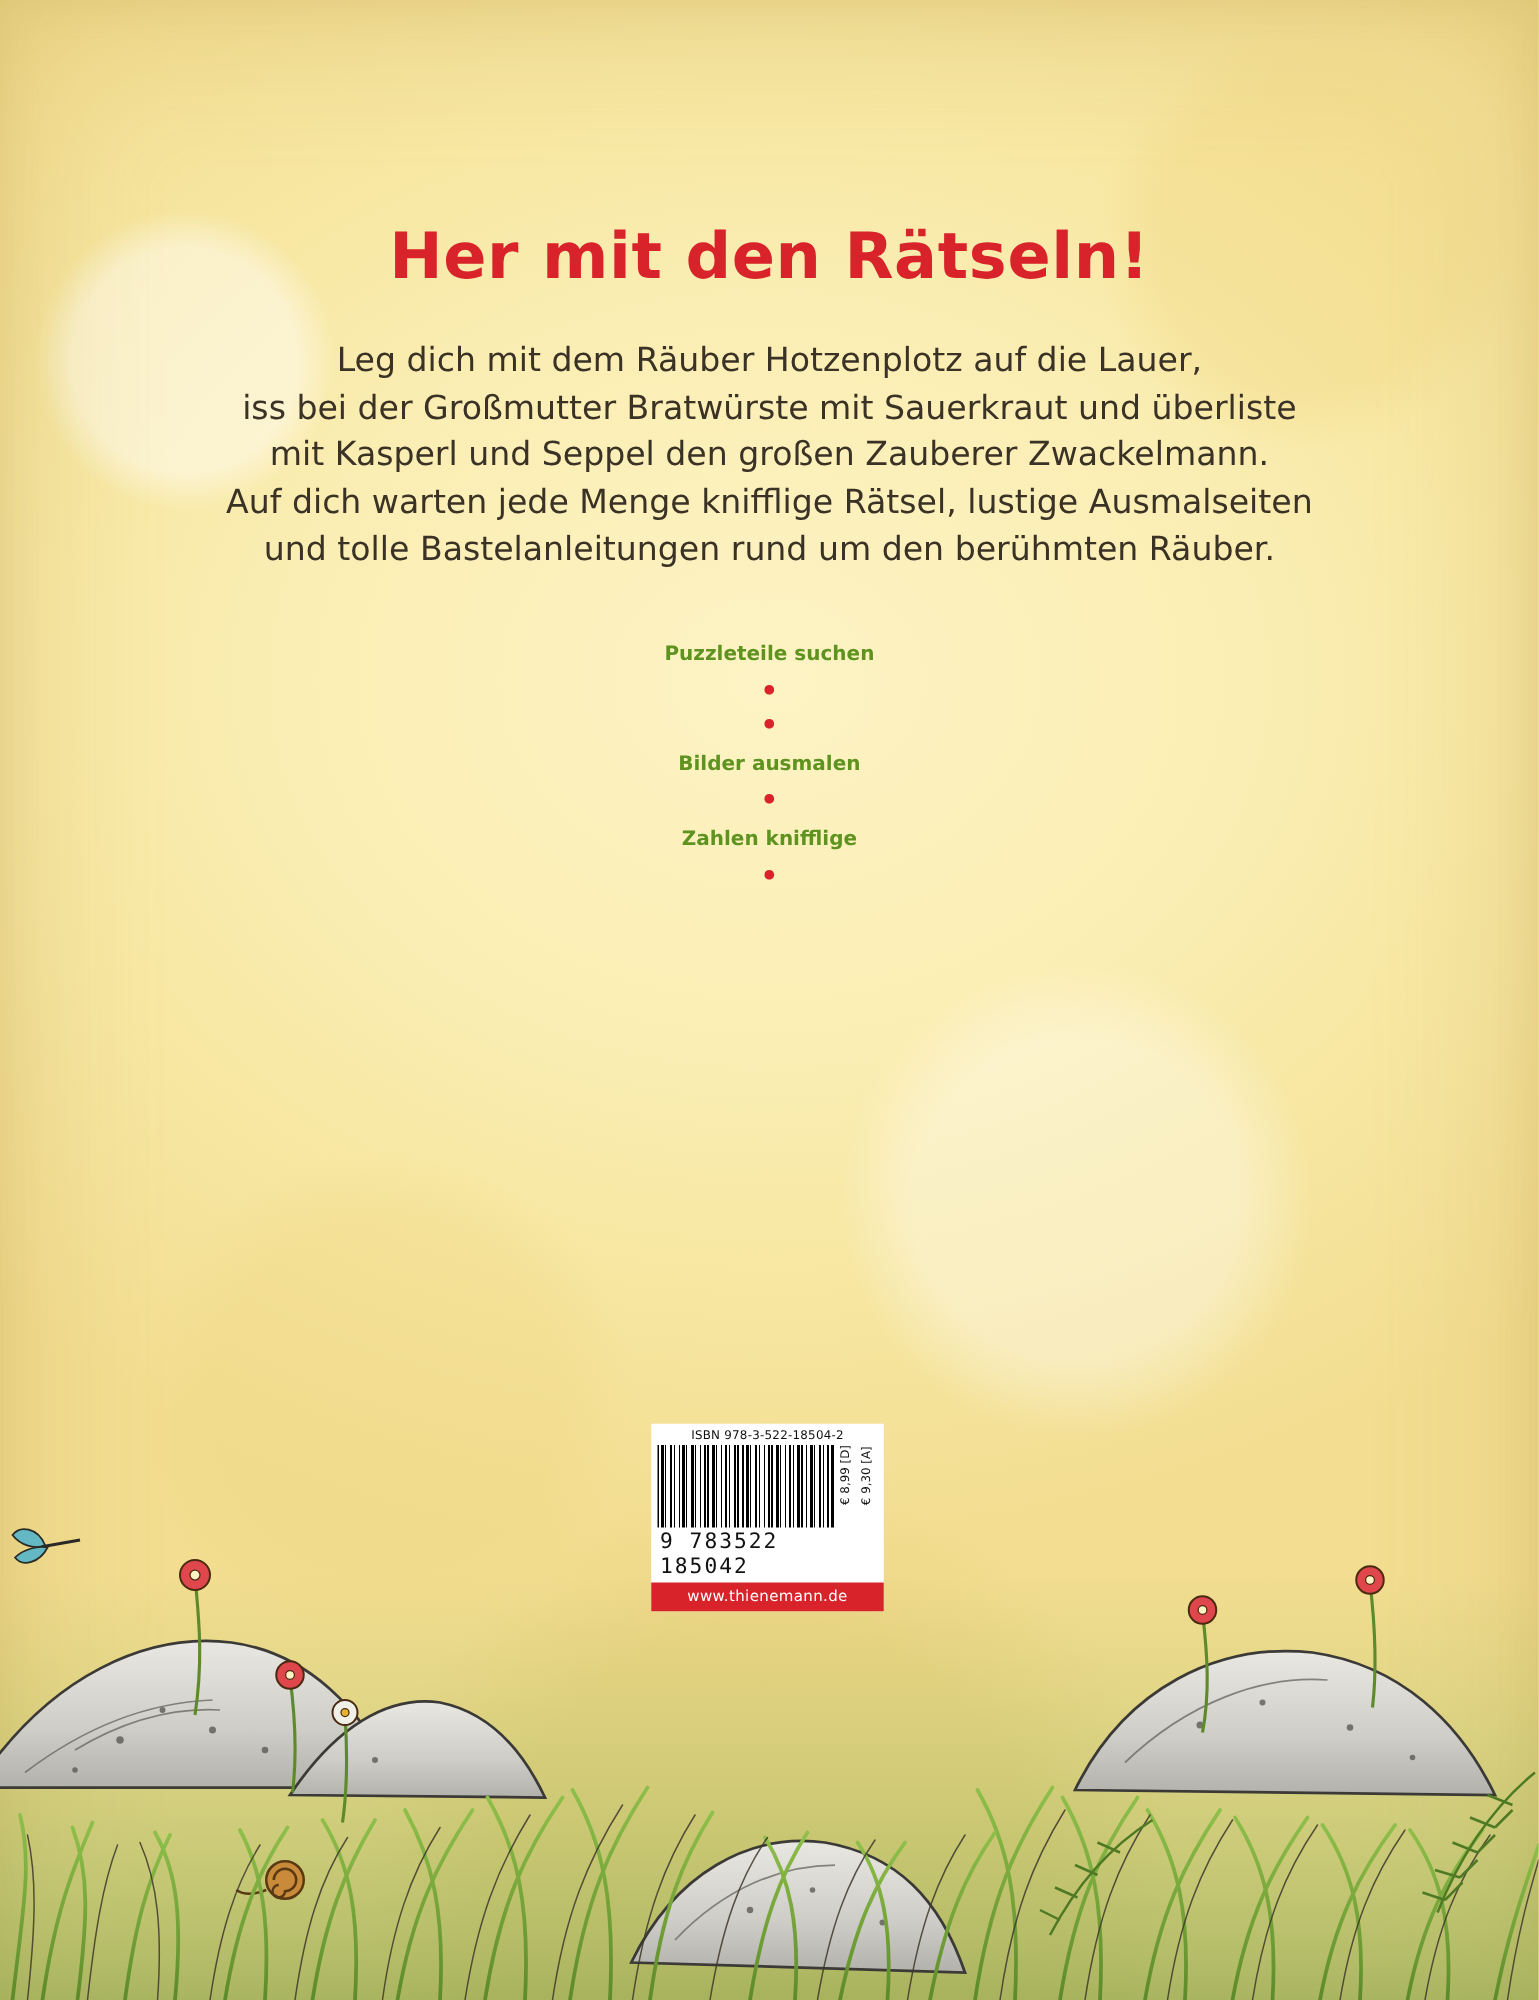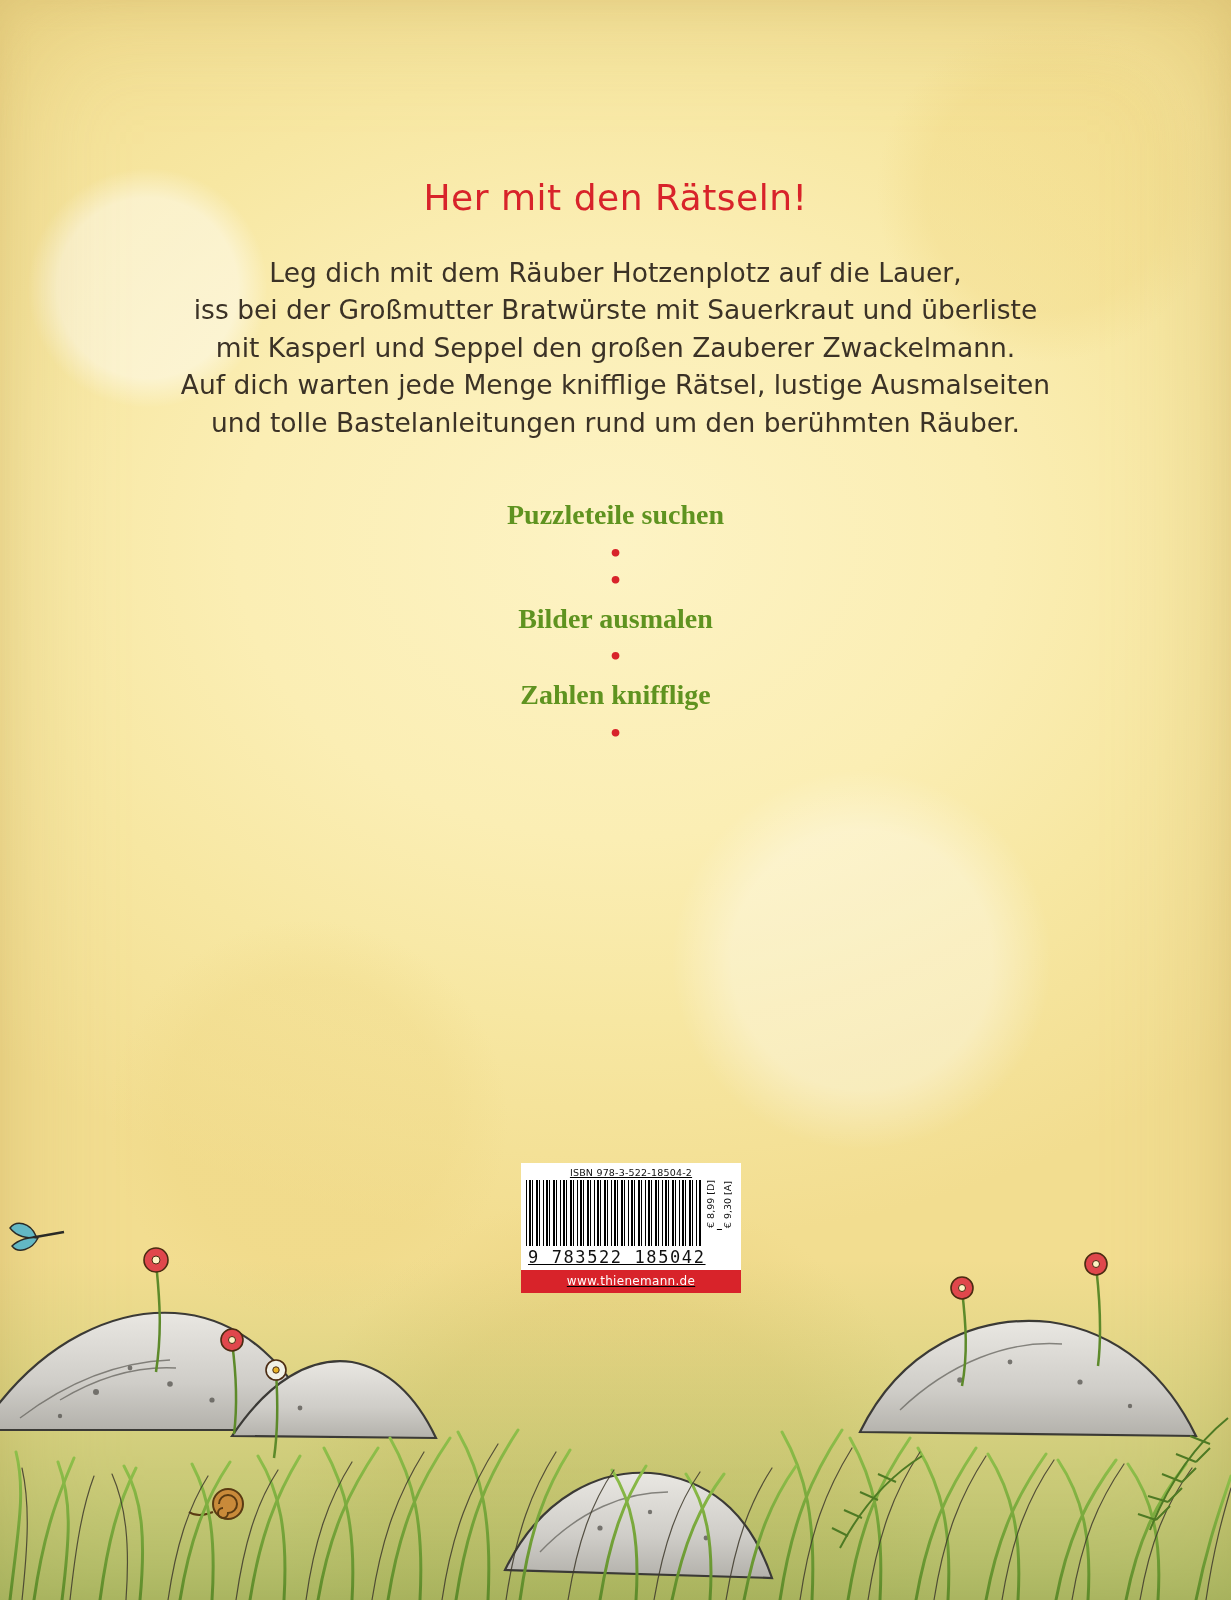--- a/index.html
+++ b/index.html
@@ -44,22 +44,22 @@
 
   .content {
     position: absolute;
     top: 0; left: 0; right: 0;
     padding-top: 178px;
     text-align: center;
   }
 
   .headline {
     font-family: "DejaVu Sans", sans-serif;
-    font-weight: normal;
-    font-size: 36px;
+    font-weight: bold;
+    font-size: 51px;
     line-height: 1.1;
     color: #d8232a;
     letter-spacing: 0.5px;
     margin: 0 0 36px 0;
   }
 
   .blurb {
     font-size: 26.5px;
     line-height: 1.42;
     color: #3b3226;
@@ -67,50 +67,48 @@
     width: 900px;
   }
   .blurb p { margin: 0; }
 
   .feature-list {
     margin-top: 50px;
     list-style: none;
     padding: 0;
   }
   .feature-item {
-    font-size: 28px;
+    font-size: 16px;
     line-height: 1.35;
     color: #5f9320;
     font-weight: 600;
     margin: 0;
     padding: 4px 0;
-    font-family: Liberation Serif, serif;
   }
   .feature-item.multiline {
     line-height: 1.38;
   }
   .dot-sep {
     color: #d8232a;
     font-size: 22px;
     line-height: 1;
     margin: 5px 0 4px 0;
     font-weight: bold;
   }
 
   
   .barcode-block {
     position: absolute;
     left: 521px;
-    top: 1163px;
-    width: 220px;
+    top: 1139px;
+    width: 186px;
     background: #ffffff;
     padding: 4px 5px 0 5px;
     box-sizing: border-box;
     z-index: 5;
-    text-decoration: underline;
   }
   .isbn-line {
     font-family: "DejaVu Sans", sans-serif;
     font-size: 9.5px;
     color: #111;
     text-align: center;
     letter-spacing: 0.2px;
     padding-bottom: 2px;
   }
   .barcode-row {

